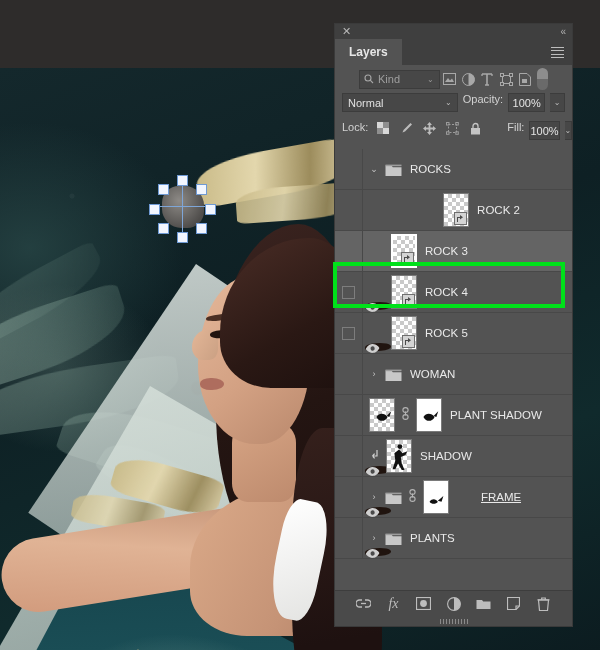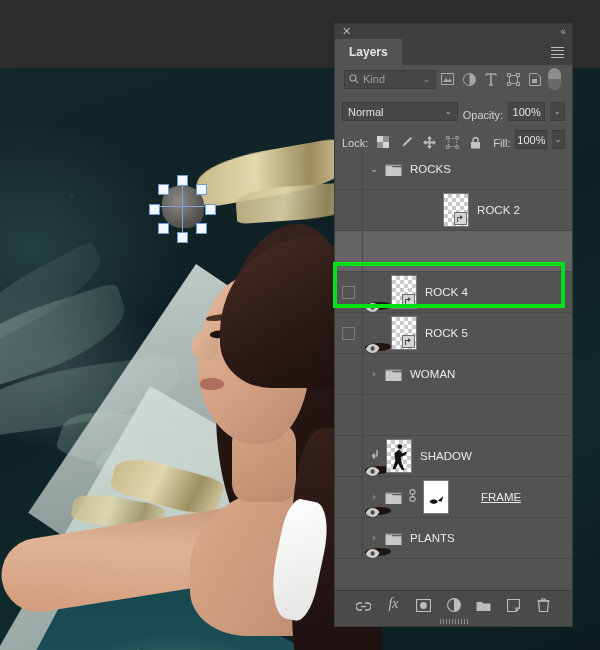--- a/index.html
+++ b/index.html
@@ -173,38 +173,38 @@
     font-size:12px; color:#c9c9c9; background:#3f3f3f;
   }
   .tab.active { background:#535353; color:#e6e6e6; font-weight:bold; }
   .panel-menu {
     position:absolute; right:8px; top:8px; width:13px; height:11px;
     display:flex; flex-direction:column; justify-content:space-between;
   }
   .panel-menu i { display:block; height:1px; background:#bdbdbd; }
 
   .filter-row {
-    height:28px; display:flex; align-items:center; gap:0px; padding:0 9px;
+    height:28px; display:flex; align-items:center; gap:0px; padding:0 24px;
     background:#535353; flex:0 0 auto;
   }
   .kind-select {
     width:92px; height:19px; background:#474747; border:1px solid #3c3c3c;
     display:flex; align-items:center; gap:4px; padding:0 4px;
     font-size:11px; color:#9e9e9e; position:relative;
   }
   .kind-select .caret { position:absolute; right:5px; font-size:8px; color:#9a9a9a; }
   .ficon { width:22px; height:22px; display:flex; align-items:center; justify-content:center; color:#a8a8a8; }
   .pill {
     width:13px; height:22px; border-radius:7px;
     background:linear-gradient(180deg,#8d8d8d 0 50%, #6a6a6a 50% 100%);
     margin-left:2px;
   }
 
   .blend-row, .lock-row {
-    height:28px; display:flex; align-items:flex-end; padding:0 7px; gap:5px;
+    height:28px; display:flex; align-items:flex-start; padding:0 7px; gap:5px;
     background:#535353; flex:0 0 auto;
   }
   .blend-select {
     width:118px; height:19px; background:#474747; border:1px solid #3c3c3c;
     display:flex; align-items:center; padding:0 5px; font-size:11px; color:#e0e0e0;
     position:relative;
   }
   .blend-select .caret { position:absolute; right:5px; font-size:8px; color:#bdbdbd; }
   .lbl { font-size:11px; color:#d2d2d2; white-space:nowrap; }
   .numbox {
@@ -272,21 +272,21 @@
   .annot {
     position:absolute; left:333px; top:262px; width:232px; height:46px;
     border:4px solid #00e11a; pointer-events:none; z-index:40;
   }
 
   .panel-footer {
     height:26px; background:#4a4a4a; border-top:1px solid #3d3d3d;
     display:flex; align-items:center; justify-content:center; gap:14px;
     flex:0 0 auto;
   }
-  .fbtn { width:16px; height:16px; display:flex; align-items:flex-end; justify-content:center; color:#bdbdbd; }
+  .fbtn { width:16px; height:16px; display:flex; align-items:center; justify-content:center; color:#bdbdbd; }
   .grip {
     height:10px; background:#4a4a4a; display:flex; align-items:center; justify-content:center;
     flex:0 0 auto; gap:2px;
   }
   .grip i { width:1px; height:5px; background:#8a8a8a; display:block; }
   .topbar { position:absolute; left:0; top:0; width:600px; height:68px; background:#2e2c2b; }
 </style>
 </head>
 <body>
 
@@ -452,21 +452,21 @@
               <rect x="9.8" y="9.8" width="2.5" height="2.5" fill="none" stroke="#9b9b9b"></rect>
             </svg>
           </div>
           <div class="lock-ico">
             <svg width="11" height="13" viewBox="0 0 11 13">
               <path d="M3 6 V4 a2.5 2.5 0 0 1 5 0 V6" fill="none" stroke="#c4c4c4" stroke-width="1.3"></path>
               <rect x="1" y="6" width="9" height="6.5" fill="#c4c4c4"></rect>
             </svg>
           </div>
         </div>
-        <span class="lbl" style="margin-left:6px;">Fill:</span>
+        <span class="lbl" style="margin-left:20px;">Fill:</span>
         <div class="numbox">
           <span>100%</span>
         </div>
         <div class="numcaret">
           <span>⌄</span>
         </div>
       </div>
 
       <div class="layer-list" id="layer-list">
           <div class="layer-row">
@@ -509,20 +509,30 @@
           </div>
           <div class="layer-row selected">
             <div class="eye-cell">
               <span class="eye">
                 <svg width="15" height="10" viewBox="0 0 15 10">
                   <path d="M7.5 0.6 C11.4 0.6 14.2 4.2 14.2 5 C14.2 5.8 11.4 9.4 7.5 9.4 C3.6 9.4 0.8 5.8 0.8 5 C0.8 4.2 3.6 0.6 7.5 0.6 Z" fill="#cfcfcf"></path>
                   <ellipse cx="7.5" cy="5" rx="2.1" ry="2.3" fill="#4a4a4a"></ellipse>
                 </svg>
               </span>
             </div>
+            <div class="content-cell" style="padding-left: 28px;">
+              <span class="thumb selected-thumb">
+                <span class="so-badge">
+                  <svg width="9" height="9" viewBox="0 0 9 9">
+                    <path d="M1 3 h3 V1 l3 2.2 -3 2.2 V4 H2 v4 H1 Z" fill="#4b4b4b"></path>
+                  </svg>
+                </span>
+              </span>
+              <span class="layer-name">ROCK 3</span>
+            </div>
           </div>
           <div class="layer-row">
             <div class="eye-cell">
               <span class="eye-off"></span>
             </div>
             <div class="content-cell" style="padding-left: 28px;">
               <span class="thumb">
                 <span class="so-badge">
                   <svg width="9" height="9" viewBox="0 0 9 9">
                     <path d="M1 3 h3 V1 l3 2.2 -3 2.2 V4 H2 v4 H1 Z" fill="#4b4b4b"></path>
@@ -567,20 +577,36 @@
           </div>
           <div class="layer-row">
             <div class="eye-cell">
               <span class="eye">
                 <svg width="15" height="10" viewBox="0 0 15 10">
                   <path d="M7.5 0.6 C11.4 0.6 14.2 4.2 14.2 5 C14.2 5.8 11.4 9.4 7.5 9.4 C3.6 9.4 0.8 5.8 0.8 5 C0.8 4.2 3.6 0.6 7.5 0.6 Z" fill="#cfcfcf"></path>
                   <ellipse cx="7.5" cy="5" rx="2.1" ry="2.3" fill="#4a4a4a"></ellipse>
                 </svg>
               </span>
             </div>
+            <div class="content-cell">
+              <span class="thumb"><svg width="100%" height="100%" viewBox="0 0 26 34" preserveAspectRatio="none">
+                  <path d="M7 19 C10 14 16 15 19 19 C17 24 10 25 7 19 Z" fill="#111"></path>
+                  <path d="M18 18 L23 13 L21 19 Z" fill="#111"></path>
+                </svg></span>
+              <span class="link-ico"><svg width="9" height="13" viewBox="0 0 9 13">
+                  <path d="M4.5 4.5 V8.5" stroke="#b5b5b5" stroke-width="1.1"></path>
+                  <ellipse cx="4.5" cy="3" rx="2.6" ry="2.4" fill="none" stroke="#b5b5b5" stroke-width="1.1"></ellipse>
+                  <ellipse cx="4.5" cy="10" rx="2.6" ry="2.4" fill="none" stroke="#b5b5b5" stroke-width="1.1"></ellipse>
+                </svg></span>
+              <span class="thumb white"><svg width="100%" height="100%" viewBox="0 0 26 34" preserveAspectRatio="none">
+                  <path d="M7 19 C10 14 16 15 19 19 C17 24 10 25 7 19 Z" fill="#111"></path>
+                  <path d="M18 18 L23 13 L21 19 Z" fill="#111"></path>
+                </svg></span>
+              <span class="layer-name">PLANT SHADOW</span>
+            </div>
           </div>
           <div class="layer-row">
             <div class="eye-cell">
               <span class="eye">
                 <svg width="15" height="10" viewBox="0 0 15 10">
                   <path d="M7.5 0.6 C11.4 0.6 14.2 4.2 14.2 5 C14.2 5.8 11.4 9.4 7.5 9.4 C3.6 9.4 0.8 5.8 0.8 5 C0.8 4.2 3.6 0.6 7.5 0.6 Z" fill="#cfcfcf"></path>
                   <ellipse cx="7.5" cy="5" rx="2.1" ry="2.3" fill="#4a4a4a"></ellipse>
                 </svg>
               </span>
             </div>

